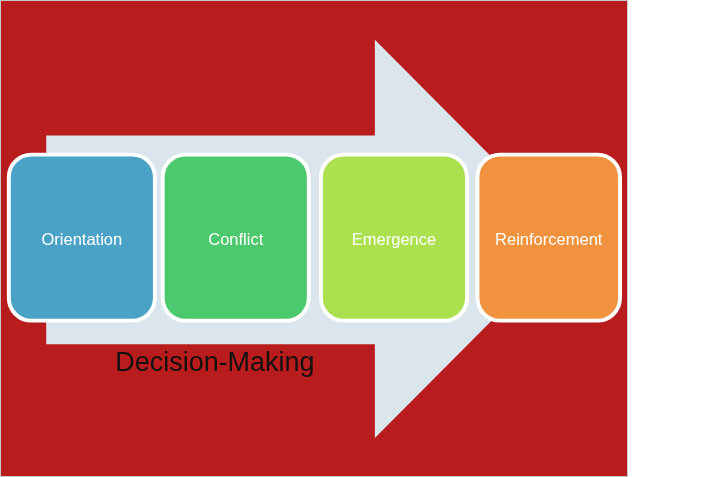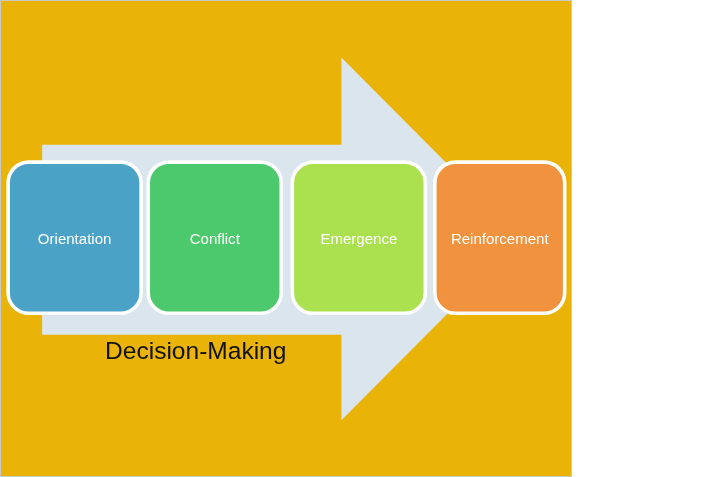--- a/index.html
+++ b/index.html
@@ -3,25 +3,25 @@
 <meta charset="utf-8">
 <style>
   html, body {
     margin: 0;
     padding: 0;
     background: #ffffff;
     font-family: "Liberation Sans", sans-serif;
   }
   .canvas {
     position: relative;
-    width: 572px;
+    width: 628px;
     height: 477px;
     box-sizing: border-box;
     border: 1px solid #c9c9c9;
-    background: #eab308;
+    background: #b91c1c;
     overflow: hidden;
   }
   .canvas svg {
     display: block;
     width: 100%;
     height: 100%;
   }
   .stage-rect {
     stroke: #ffffff;
     stroke-width: 4.5;

